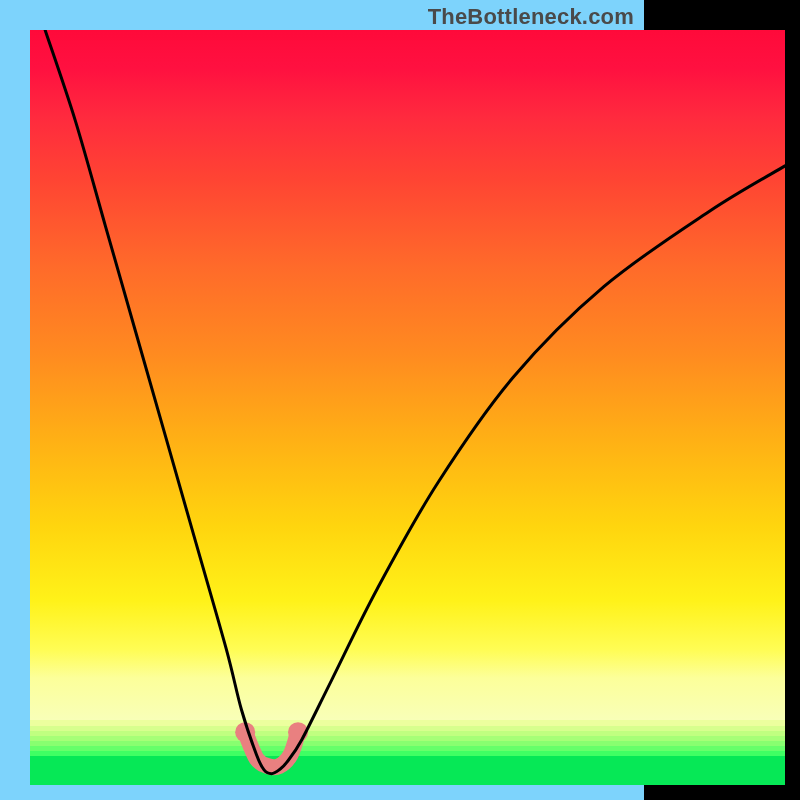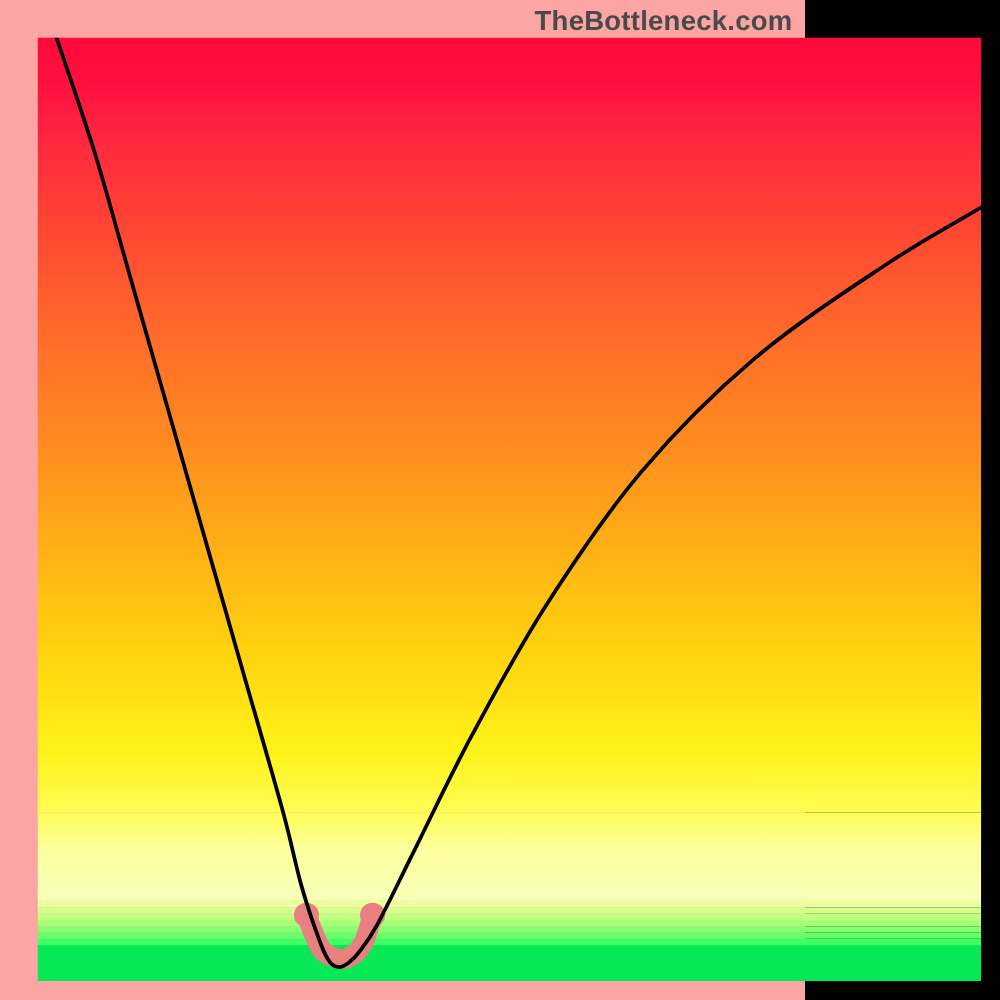--- a/index.html
+++ b/index.html
@@ -8,21 +8,21 @@
     width: 800px;
     height: 800px;
     background: #000;
     font-family: Arial, Helvetica, sans-serif;
     overflow: hidden;
   }
   .frame {
     position: relative;
     width: 644px;
     height: 800px;
-    background: #fca5a5;
+    background: #7dd3fc;
   }
   .watermark {
     position: absolute;
     top: 4px;
     right: 10px;
     color: #4a4a4a;
     font-size: 22px;
     font-weight: 600;
     letter-spacing: 0.2px;
     z-index: 10;

